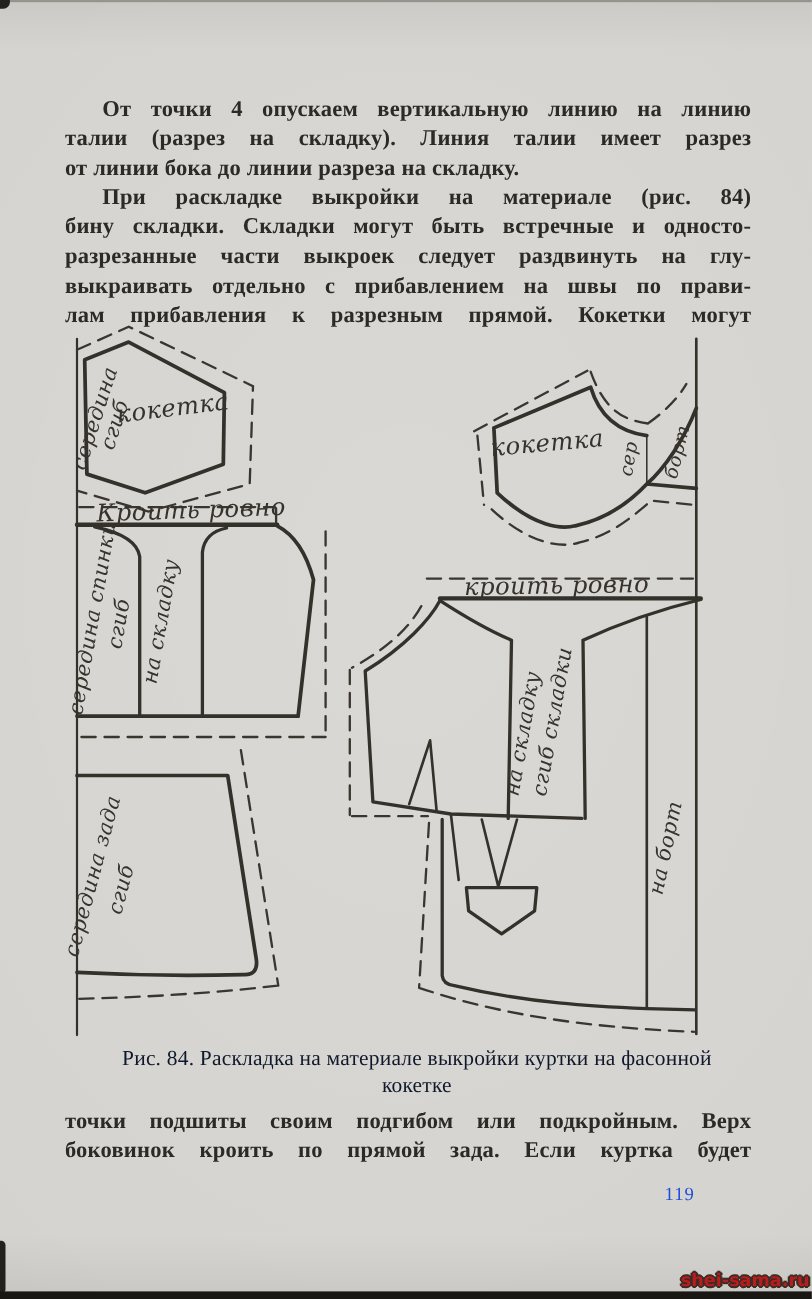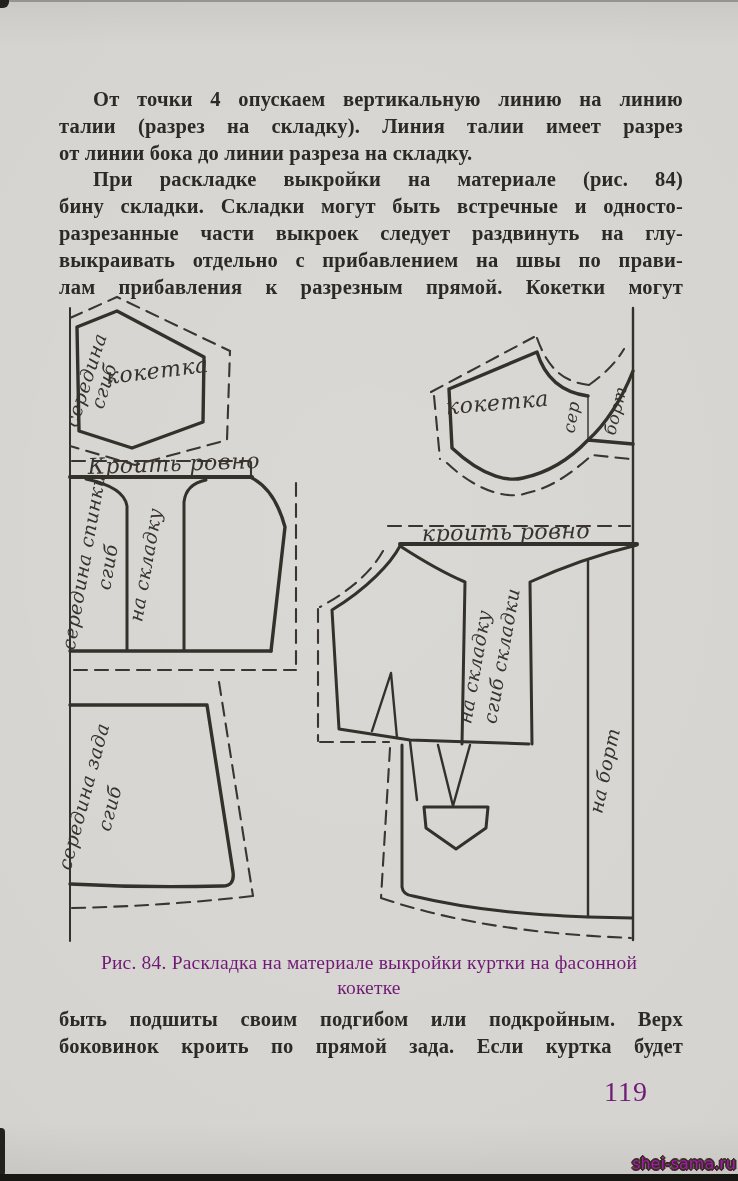--- a/index.html
+++ b/index.html
@@ -23,29 +23,29 @@
   .para1{top:86px;}
   .para2{top:1006px;}
   .line{
     font-size:20.5px;line-height:26.8px;white-space:normal;
     text-align:justify;text-align-last:justify;
     letter-spacing:0.2px;
   }
   .line.left{text-align-last:left;}
   .line.indent{text-indent:34px;}
 
-  .caption{position:absolute;left:49px;top:950px;width:640px;color:#701a75;}
+  .caption{position:absolute;left:59px;top:950px;width:640px;color:#0f172a;}
   .caption div{font-size:19.5px;line-height:25px;text-align:center;letter-spacing:0.2px;}
 
-  .pagenum{position:absolute;left:604px;top:1076px;font-size:28px;color:#701a75;letter-spacing:1px;}
+  .pagenum{position:absolute;left:604px;top:1076px;font-size:17px;color:#1d4ed8;letter-spacing:1px;}
 
   .watermark{
     position:absolute;right:2px;bottom:8px;
-    font-family:"DejaVu Sans", sans-serif;font-weight:normal;font-size:16px;
-    color:#a21caf;
+    font-family:"DejaVu Sans", sans-serif;font-weight:bold;font-size:16px;
+    color:#b91c1c;
     text-shadow:-2px 0 0 #3d2b26, 2px 0 0 #3d2b26, 0 -2px 0 #3d2b26, 0 2px 0 #3d2b26,
                 -1px -1px 0 #3d2b26, 1px 1px 0 #3d2b26, -1px 1px 0 #3d2b26, 1px -1px 0 #3d2b26;
     letter-spacing:0px;
   }
 
   svg.fig{position:absolute;left:0;top:0;}
   .solid{fill:none;stroke:#34302a;stroke-linecap:round;stroke-linejoin:round;}
   .w4{stroke-width:4;}
   .w35{stroke-width:3.4;}
   .w3{stroke-width:3;}
@@ -148,18 +148,18 @@
   <text class="hand mid" x="508" y="657" text-anchor="middle" transform="rotate(-80 508 657)">сгиб складки</text>
   <text class="hand mid" x="611" y="772" text-anchor="middle" transform="rotate(-78 611 772)">на борт</text>
 </svg>
 
 <div class="caption">
   <div>Рис. 84. Раскладка  на  материале  выкройки  куртки  на фасонной</div>
   <div>кокетке</div>
 </div>
 
 <div class="textblock para2">
-  <div class="line">быть подшиты своим  подгибом или подкройным. Верх</div>
+  <div class="line">точки подшиты своим  подгибом или подкройным. Верх</div>
   <div class="line">боковинок кроить по прямой зада.  Если куртка будет</div>
 </div>
 
 <div class="pagenum">119</div>
 <div class="watermark">shei-sama.ru</div>
 
 </body></html>

